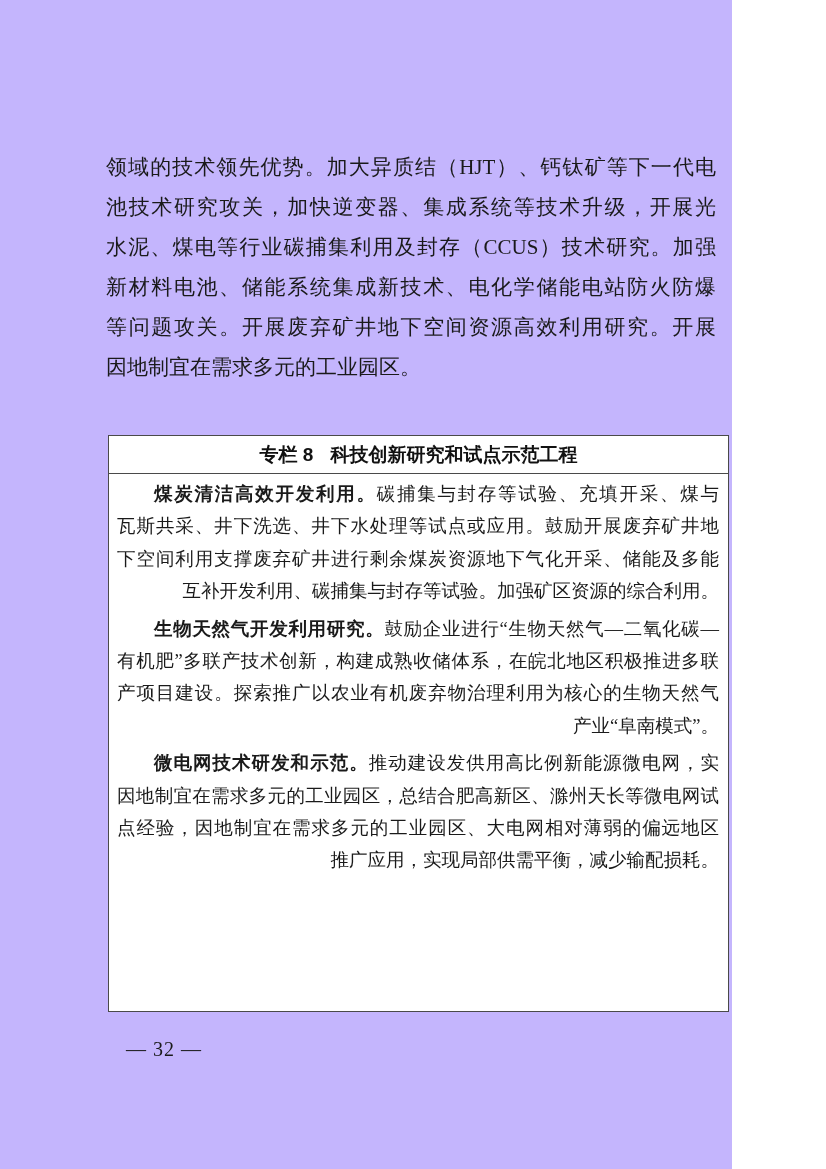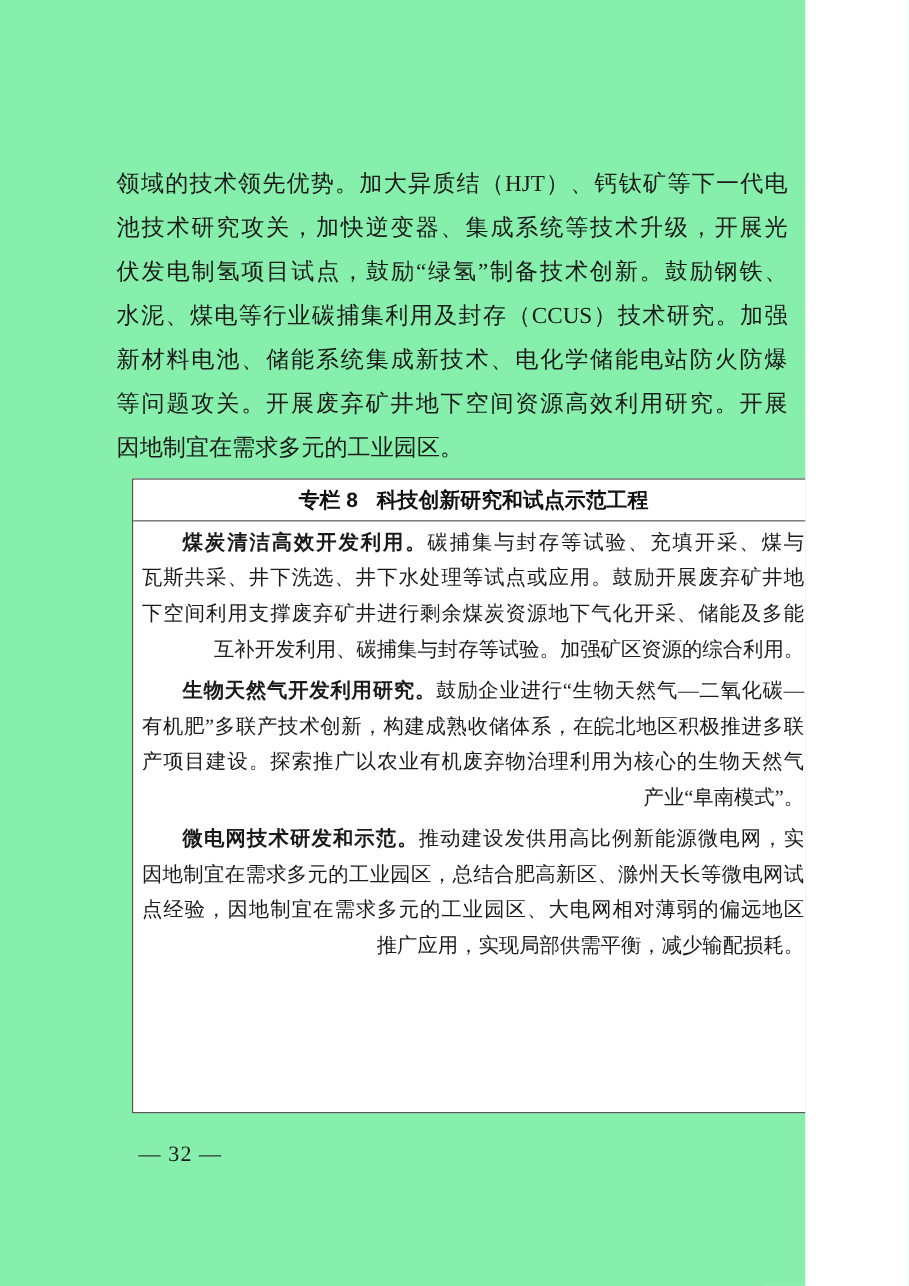--- a/index.html
+++ b/index.html
@@ -1,41 +1,41 @@
 <!DOCTYPE html>
 <html><head>
 <meta charset="utf-8">
 <style>
   html, body { margin: 0; padding: 0; background: #ffffff; }
   .page {
     position: relative;
     width: 732px;
     height: 1169px;
-    background: #86efac;
+    background: #c4b5fd;
     font-family: "Liberation Serif", "DejaVu Serif", serif;
     color: #1a1a1a;
     overflow: hidden;
   }
   
   .main-text {
     position: absolute;
     left: 106px;
     top: 147px;
     width: 610px;
     font-size: 21px;
     line-height: 40px;
   }
   .bline { white-space: normal; }
   .bline.fill { text-align: justify; text-align-last: justify; }
   .bline.end  { text-align: left; }
 
   
   .box {
     position: absolute;
-    left: 120px;
+    left: 108px;
     top: 435px;
     width: 621px;
     height: 577px;
     border: 1px solid #4a4a4a;
     box-sizing: border-box;
     background: #ffffff;
   }
   .box-header {
     height: 37px;
     border-bottom: 1px solid #4a4a4a;
@@ -69,21 +69,20 @@
   }
 </style>
 </head>
 <body>
 
 <div class="page">
 
   <div class="main-text">
     <div class="bline fill">领域的技术领先优势。加大异质结（HJT）、钙钛矿等下一代电</div>
     <div class="bline fill">池技术研究攻关，加快逆变器、集成系统等技术升级，开展光</div>
-    <div class="bline fill">伏发电制氢项目试点，鼓励“绿氢”制备技术创新。鼓励钢铁、</div>
     <div class="bline fill">水泥、煤电等行业碳捕集利用及封存（CCUS）技术研究。加强</div>
     <div class="bline fill">新材料电池、储能系统集成新技术、电化学储能电站防火防爆</div>
     <div class="bline fill">等问题攻关。开展废弃矿井地下空间资源高效利用研究。开展</div>
     <div class="bline end">因地制宜在需求多元的工业园区。</div>
   </div>
 
   <div class="box">
     <div class="box-header">
       <span class="box-label">专栏 8</span>
       <span class="box-title">科技创新研究和试点示范工程</span>

